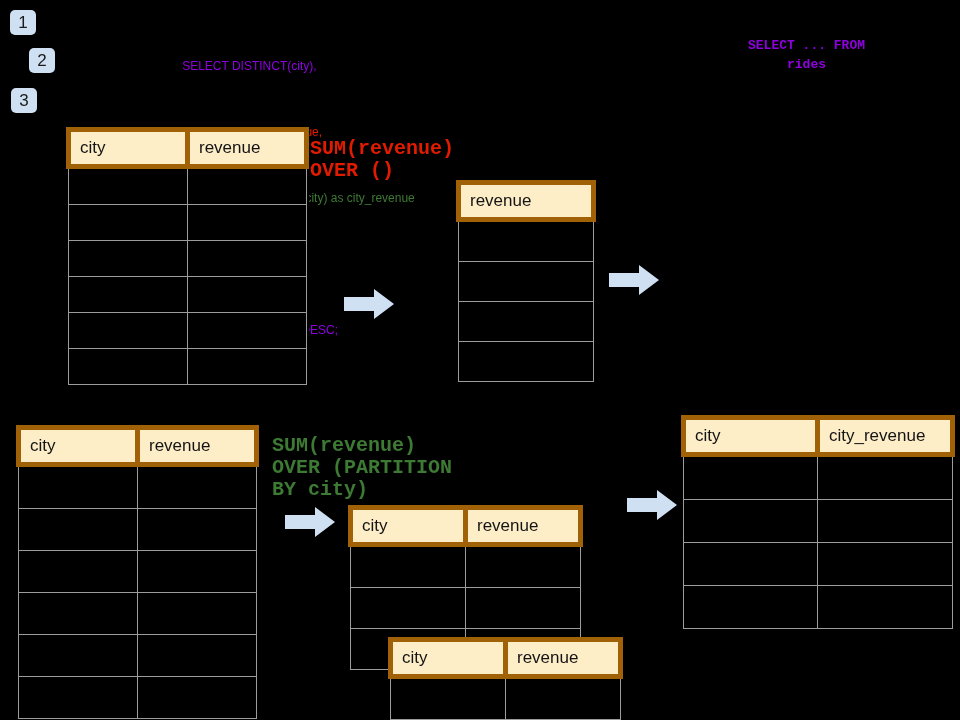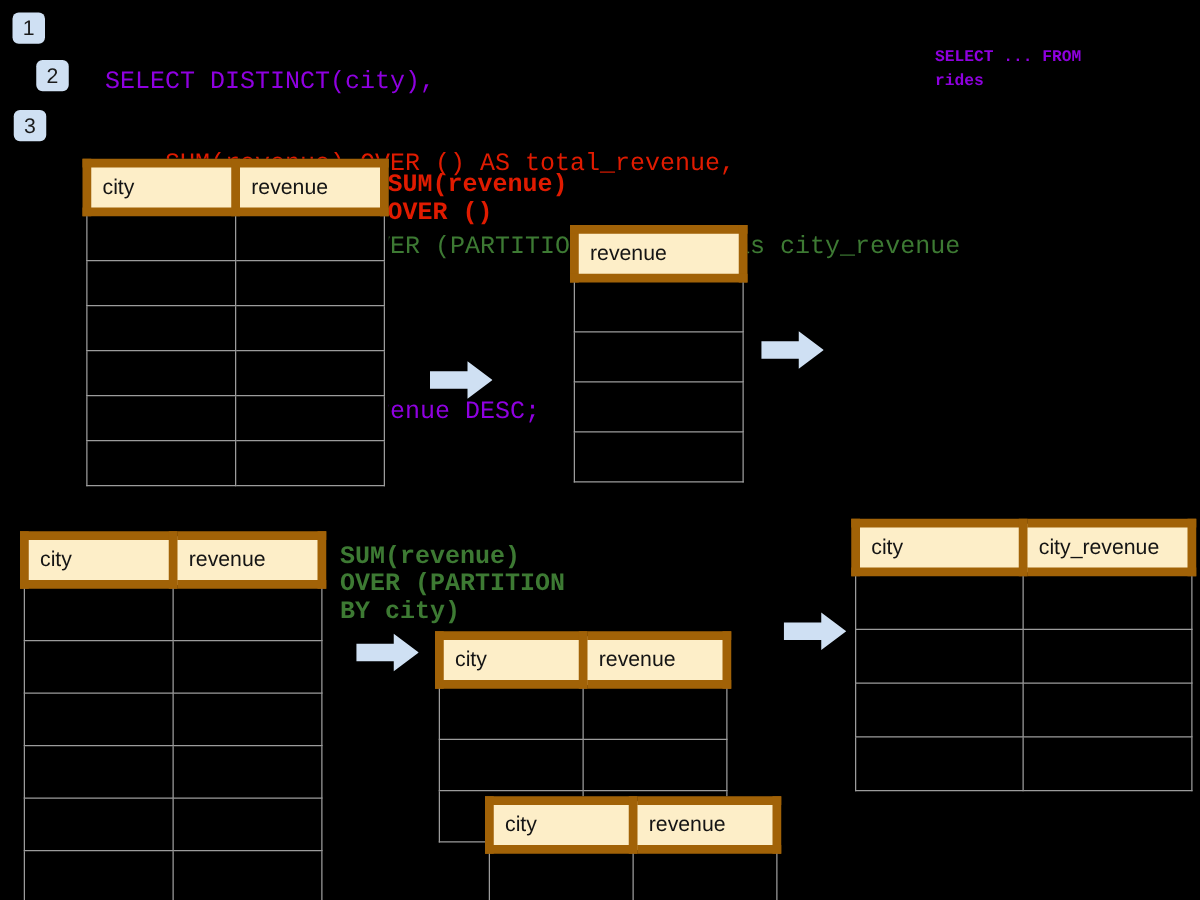--- a/index.html
+++ b/index.html
@@ -26,28 +26,28 @@
     font-size: 17px;
     line-height: 25px;
     text-align: center;
     width: 26px;
     height: 25px;
   }
 
   
   .sql-code {
     position: absolute;
-    font-family: Liberation Mono, monospace;
-    font-size: 20px;
+    font-family: Liberation Sans, sans-serif;
+    font-size: 12px;
     line-height: 22px;
     white-space: pre;
     letter-spacing: 0px;
   }
   .sql-line { display: block; white-space: pre; }
-  .c-purple { color: #8f00e0; }
+  .c-purple { color: #8f00e0; text-align: center; }
   .c-red    { color: #e01b00; }
   .c-green  { color: #3d7a33; }
 
   
   .anno {
     position: absolute;
     font-family: "Liberation Mono", monospace;
     font-size: 20px;
     line-height: 22px;
     white-space: pre;
@@ -64,21 +64,21 @@
     border-collapse: collapse;
     background: #000000;
     table-layout: fixed;
   }
   .tbl td {
     border: 1px solid #9c9c9c;
     background: #000000;
     padding: 0;
   }
   .tbl th {
-    border: 7px solid #a16207;
+    border: 5px solid #a16207;
     background: #fdeec8;
     color: #141414;
     font-family: "Liberation Sans", sans-serif;
     font-weight: normal;
     font-size: 17px;
     text-align: left;
     padding: 6px 0 6px 9px;
   }
 
   

